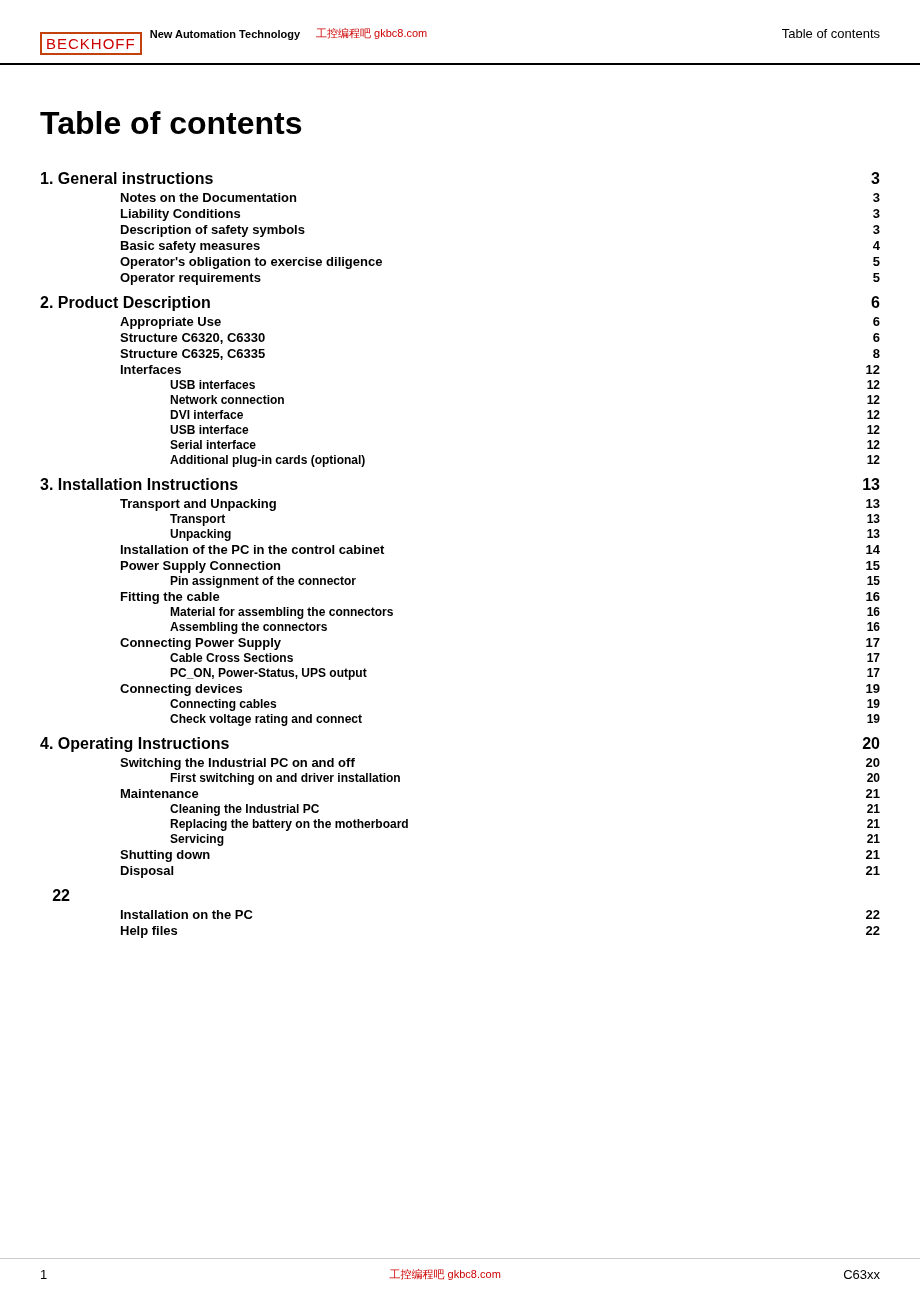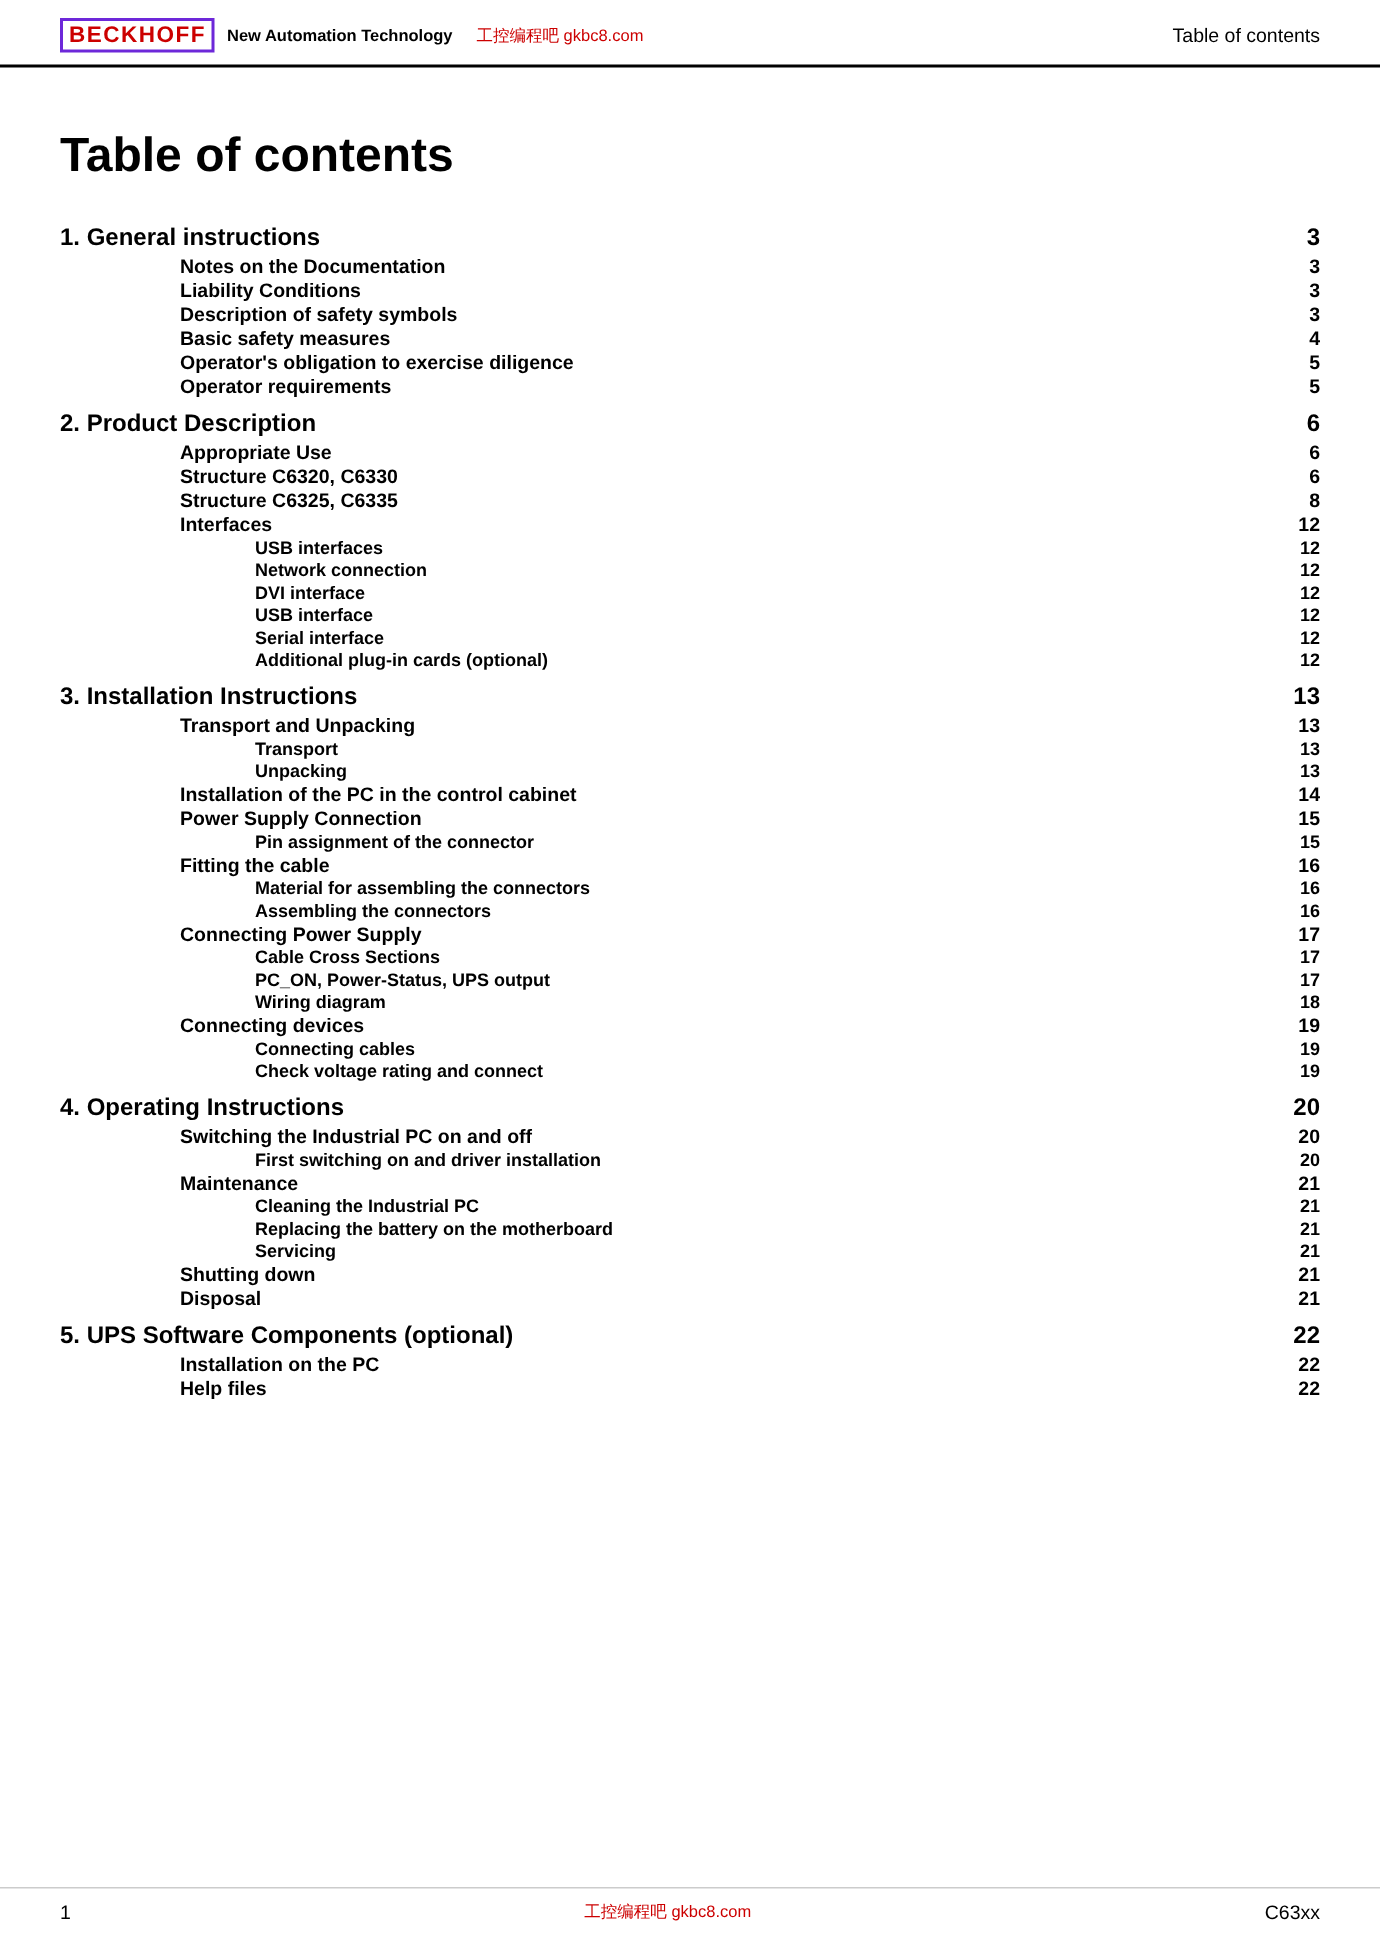--- a/index.html
+++ b/index.html
@@ -19,26 +19,27 @@
       justify-content: space-between;
       padding: 12px 40px 8px 40px;
       border-bottom: 2px solid #000;
     }
     .header-left {
       display: flex;
       align-items: center;
       gap: 8px;
     }
     .beckhoff-logo {
-      font-weight: 700;
+      font-weight: 400;
       font-size: 15px;
       color: #cc0000;
       letter-spacing: 1px;
-      border: 2px solid #6d28d9;
+      border: 2px solid #c2410c;
       padding: 1px 4px;
+      margin-top: 20px;
     }
     .header-subtitle {
       font-size: 11px;
       font-weight: bold;
       color: #000;
     }
     .header-watermark {
       font-size: 11px;
       color: #cc0000;
       margin-left: 8px;
@@ -295,24 +296,20 @@
         <span class="toc-item-page">17</span>
       </div>
       <div class="toc-subitem">
         <span class="toc-subitem-title">Cable Cross Sections</span>
         <span class="toc-subitem-page">17</span>
       </div>
       <div class="toc-subitem">
         <span class="toc-subitem-title">PC_ON, Power-Status, UPS output</span>
         <span class="toc-subitem-page">17</span>
       </div>
-      <div class="toc-subitem">
-        <span class="toc-subitem-title">Wiring diagram</span>
-        <span class="toc-subitem-page">18</span>
-      </div>
       <div class="toc-item">
         <span class="toc-item-title">Connecting devices</span>
         <span class="toc-item-page">19</span>
       </div>
       <div class="toc-subitem">
         <span class="toc-subitem-title">Connecting cables</span>
         <span class="toc-subitem-page">19</span>
       </div>
       <div class="toc-subitem">
         <span class="toc-subitem-title">Check voltage rating and connect</span>
@@ -350,21 +347,20 @@
       <div class="toc-item">
         <span class="toc-item-title">Shutting down</span>
         <span class="toc-item-page">21</span>
       </div>
       <div class="toc-item">
         <span class="toc-item-title">Disposal</span>
         <span class="toc-item-page">21</span>
       </div>
       <div class="section-gap"></div>
       <div class="toc-section">
-        <span class="toc-section-title">5. UPS Software Components (optional)</span>
         <span class="toc-section-page">22</span>
       </div>
       <div class="toc-item">
         <span class="toc-item-title">Installation on the PC</span>
         <span class="toc-item-page">22</span>
       </div>
       <div class="toc-item">
         <span class="toc-item-title">Help files</span>
         <span class="toc-item-page">22</span>
       </div>

